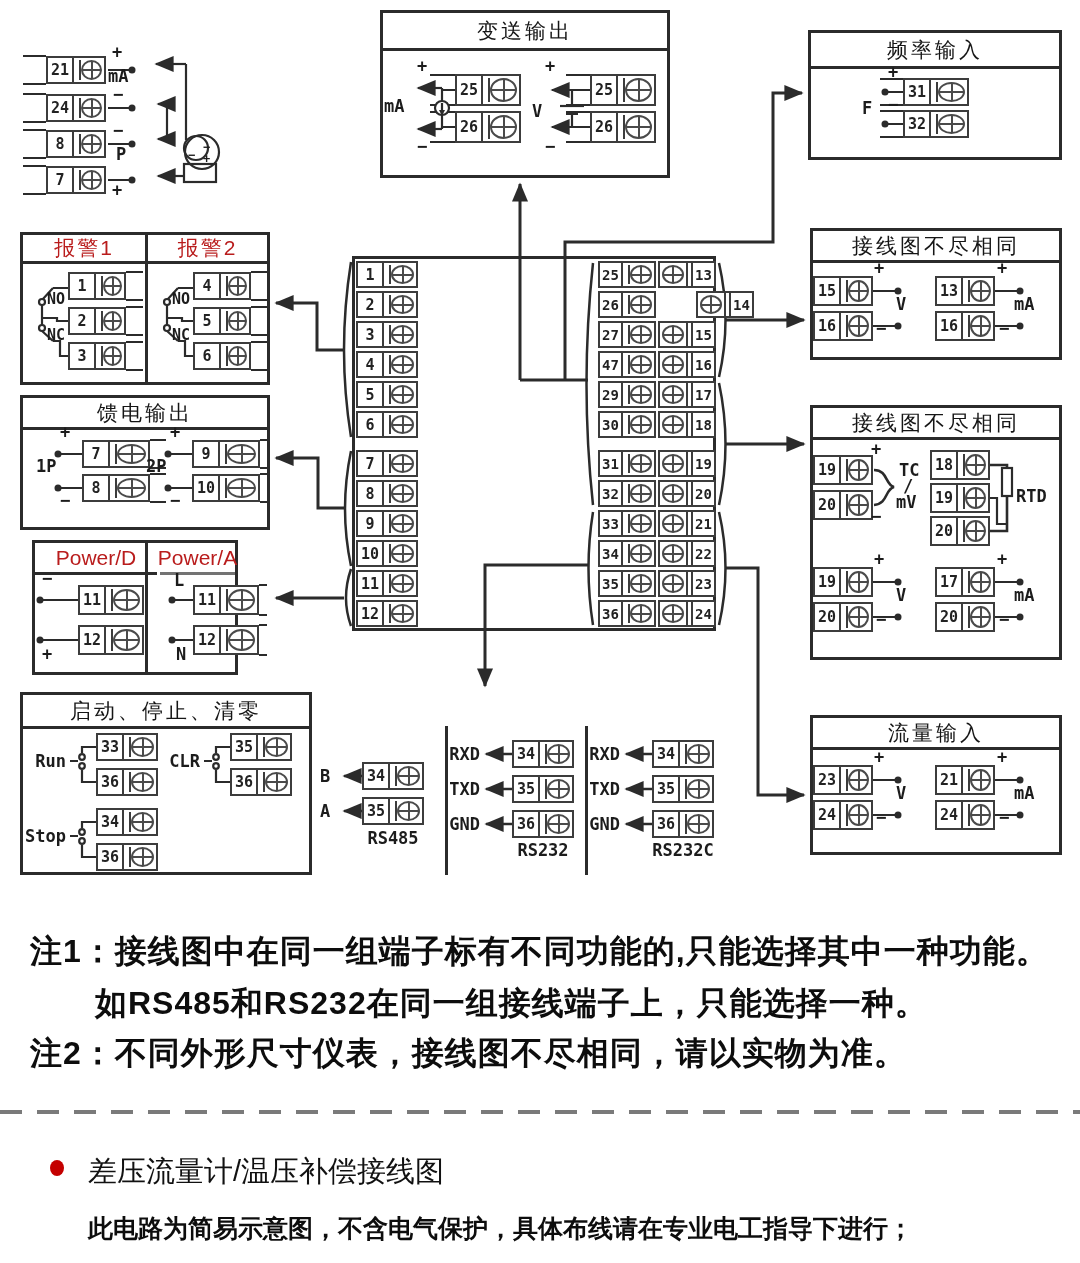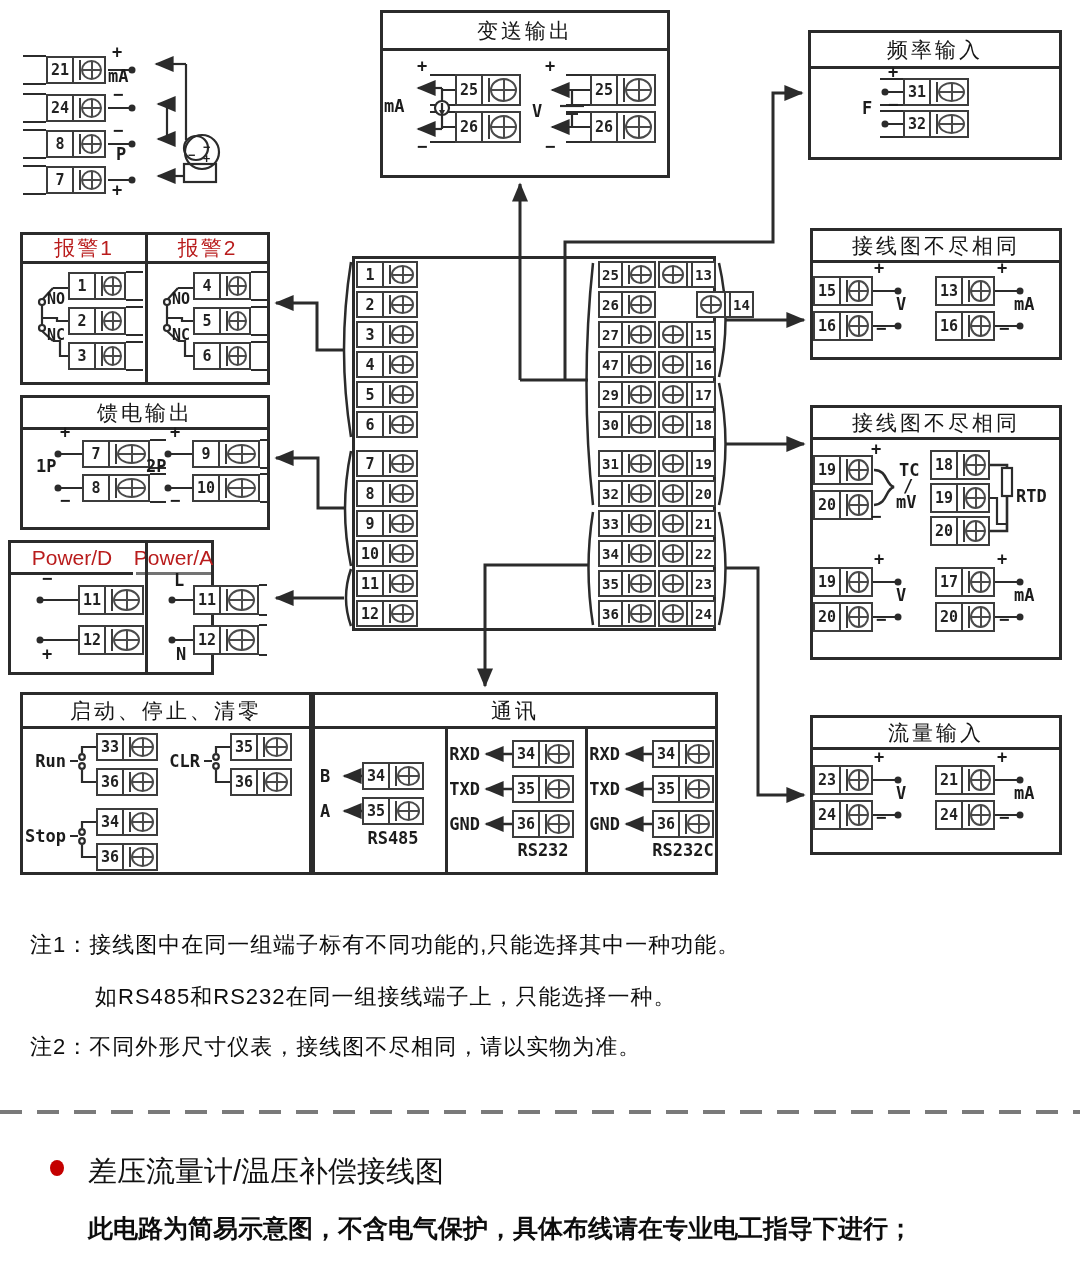--- a/index.html
+++ b/index.html
@@ -21,21 +21,21 @@
   .screw{flex:1 1 auto;position:relative;margin:2px}
   .screw::before{content:"";position:absolute;inset:0;border:2px solid #4a4a4a;border-radius:50%;box-sizing:border-box}
   .screw::after{content:"";position:absolute;inset:1px;
       background:linear-gradient(#4a4a4a,#4a4a4a) center/100% 2px no-repeat,
                  linear-gradient(#4a4a4a,#4a4a4a) center/2px 100% no-repeat}
   .lbl{position:absolute;font-family:"DejaVu Sans Mono",monospace;font-weight:700;font-size:17px;
        color:#1c1c1c;z-index:4;white-space:nowrap;line-height:1}
   .lbl.sm{font-size:12px}
   .lbl.cap{font-size:17px;text-align:center}
   .lbl.r{text-align:right}
-  .note{position:absolute;font-size:22px;font-weight:400;color:#0d0d0d;letter-spacing:1px;z-index:4;white-space:nowrap}
+  .note{position:absolute;font-size:32px;font-weight:700;color:#0d0d0d;letter-spacing:1px;z-index:4;white-space:nowrap}
   .dashline{position:absolute;left:0;width:1080px;height:4px;z-index:4;
       background:repeating-linear-gradient(90deg,#7a7a7a 0 22px,transparent 22px 37px)}
   .bullet{position:absolute;width:14px;height:16px;border-radius:50%;z-index:4}
   .foot-h{position:absolute;font-size:29px;font-weight:500;color:#111;z-index:4;white-space:nowrap}
   .foot-s{position:absolute;font-size:25px;font-weight:700;color:#0d0d0d;z-index:4;white-space:nowrap}
   #wires{position:absolute;left:0;top:0;z-index:2;pointer-events:none}
 </style>
 </head>
 <body>
 
@@ -356,21 +356,21 @@
       <span class="tsep"></span>
       <span class="screw"></span>
     </div>
   <span class="lbl" style="left:60px;top:424px">+</span>
   <span class="lbl" style="left:36px;top:458px">1P</span>
   <span class="lbl" style="left:60px;top:492px">−</span>
   <span class="lbl" style="left:170px;top:424px">+</span>
   <span class="lbl" style="left:146px;top:458px">2P</span>
   <span class="lbl" style="left:170px;top:492px">−</span>
 
-  <div class="box" style="left:8px;top:540px;width:206px;height:135px">
+  <div class="box" style="left:32px;top:540px;width:206px;height:135px">
     <div class="halftitle" style="left:0;width:122px;height:32px;border-bottom:3px solid #2b2b2b;letter-spacing:0">Power/D</div>
     <div class="halftitle" style="left:125px;right:0;height:32px;border-bottom:3px solid #737373;letter-spacing:0">Power/A</div>
   </div>
   <div class="vdiv" style="left:145px;top:540px;height:135px"></div>
   <div class="term" style="left:78px;top:585px;width:66px;height:30px">
       <span class="tnum">11</span>
       <span class="tsep"></span>
       <span class="screw"></span>
     </div>
   <div class="term" style="left:78px;top:625px;width:66px;height:30px">
@@ -726,23 +726,20 @@
     </div>
   <div class="term" style="left:96px;top:843px;width:62px;height:28px">
       <span class="tnum">36</span>
       <span class="tsep"></span>
       <span class="screw"></span>
     </div>
   <span class="lbl r" style="left:26px;top:753px;width:40px">Run</span>
   <span class="lbl r" style="left:160px;top:753px;width:40px">CLR</span>
   <span class="lbl r" style="left:18px;top:828px;width:48px">Stop</span>
 
-  <div class="box" style="left:312px;top:692px;width:406px;height:183px">
-    <div class="titlebar" style="height:34px">通讯</div>
-  </div>
   <div class="vdiv" style="left:445px;top:726px;height:149px"></div>
   <div class="vdiv" style="left:585px;top:726px;height:149px"></div>
   <div class="term" style="left:362px;top:762px;width:62px;height:28px">
       <span class="tnum">34</span>
       <span class="tsep"></span>
       <span class="screw"></span>
     </div>
   <div class="term" style="left:362px;top:797px;width:62px;height:28px">
       <span class="tnum">35</span>
       <span class="tsep"></span>

